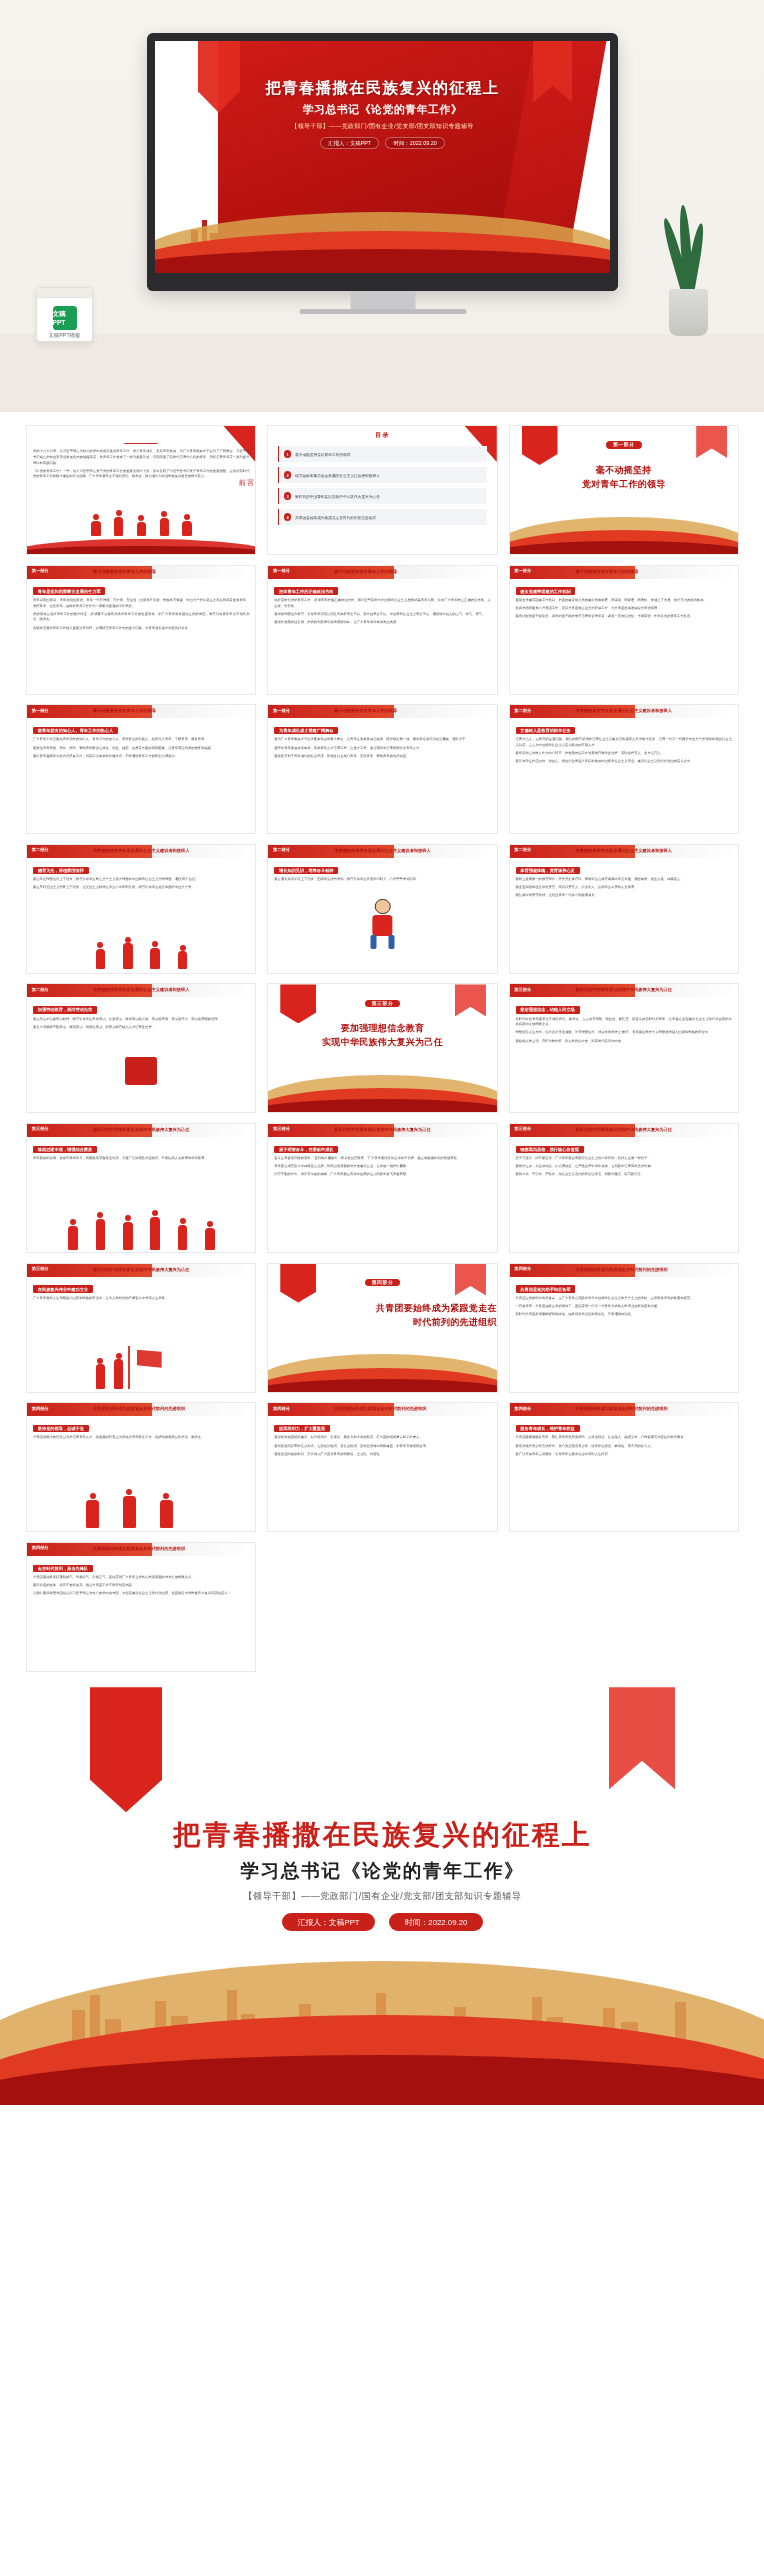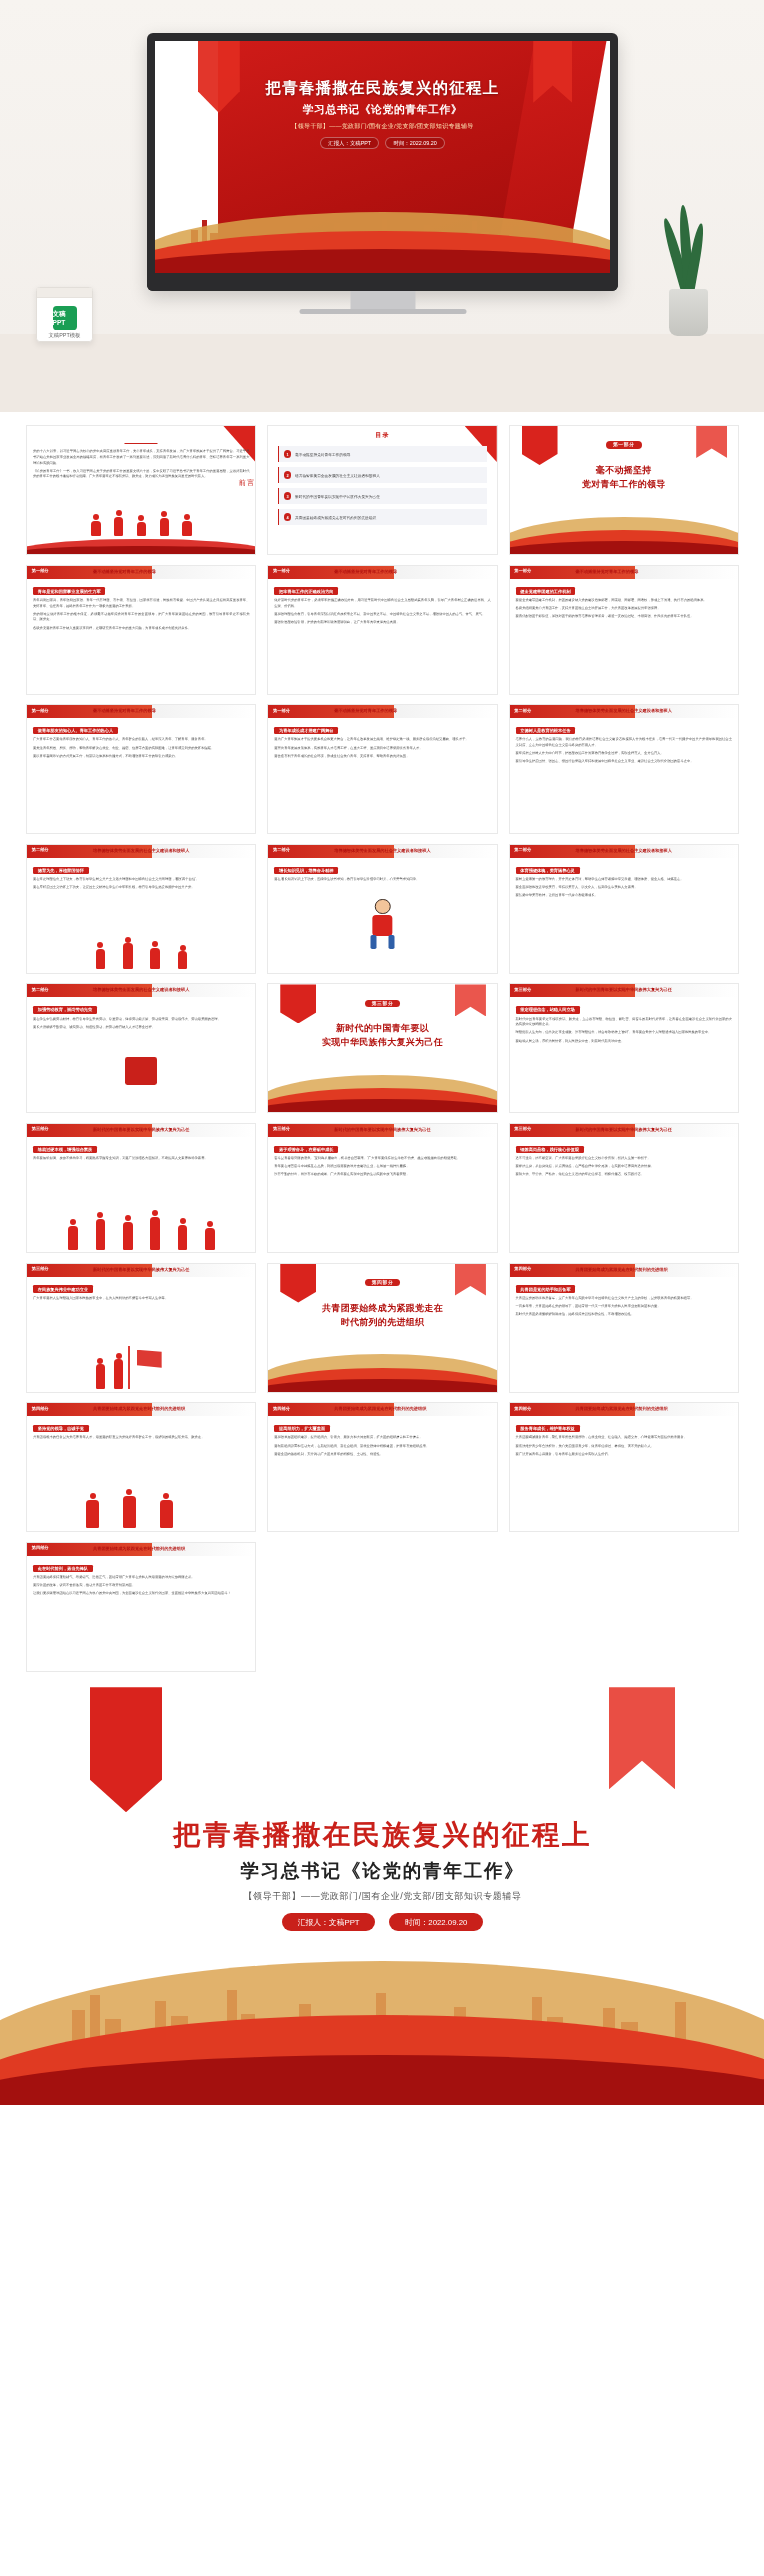--- a/index.html
+++ b/index.html
@@ -580,21 +580,21 @@
         <div class="para">要在学生中弘扬劳动精神，教育引导学生崇尚劳动、尊重劳动，懂得劳动最光荣、劳动最崇高、劳动最伟大、劳动最美丽的道理。</div>
         <div class="para">要长大后能够辛勤劳动、诚实劳动、创造性劳动，把劳动教育纳入人才培养全过程。</div>
       </div>
       <div class="badge-box"></div>
     </div>
 
     <div class="sec">
       <div class="sec-flagtop"></div>
       <div class="sec-flagtop2"></div>
       <div class="sec-num"><span>第三部分</span></div>
-      <div class="sec-t" style="white-space:pre-line;">新时代的中国青年要以
+      <div class="sec-t" style="white-space:pre-line;">要加强理想信念教育
 实现中华民族伟大复兴为己任</div>
       <div class="sec-foot">
         <div class="w1"></div>
         <div class="w2"></div>
         <div class="w3"></div>
       </div>
     </div>
 
     <div class="slide">
       <div class="slide-band">
@@ -668,21 +668,21 @@
         <div class="illus" style="left:48%;bottom:21.5px;width:25px;height:18px;clip-path:polygon(0 0,100% 12%,100% 100%,0 86%);"></div>
         <div class="person" style="left:30%;height:25px;"></div>
         <div class="person" style="left:38%;height:30px;"></div>
       </div>
     </div>
 
     <div class="sec">
       <div class="sec-flagtop"></div>
       <div class="sec-flagtop2"></div>
       <div class="sec-num"><span>第四部分</span></div>
-      <div class="sec-t" style="white-space:pre-line;">共青团要始终成为紧跟党走在
+      <div class="sec-t" style="white-space:pre-line;text-align:right;">共青团要始终成为紧跟党走在
 时代前列的先进组织</div>
       <div class="sec-foot">
         <div class="w1"></div>
         <div class="w2"></div>
         <div class="w3"></div>
       </div>
     </div>
 
     <div class="slide">
       <div class="slide-band">

